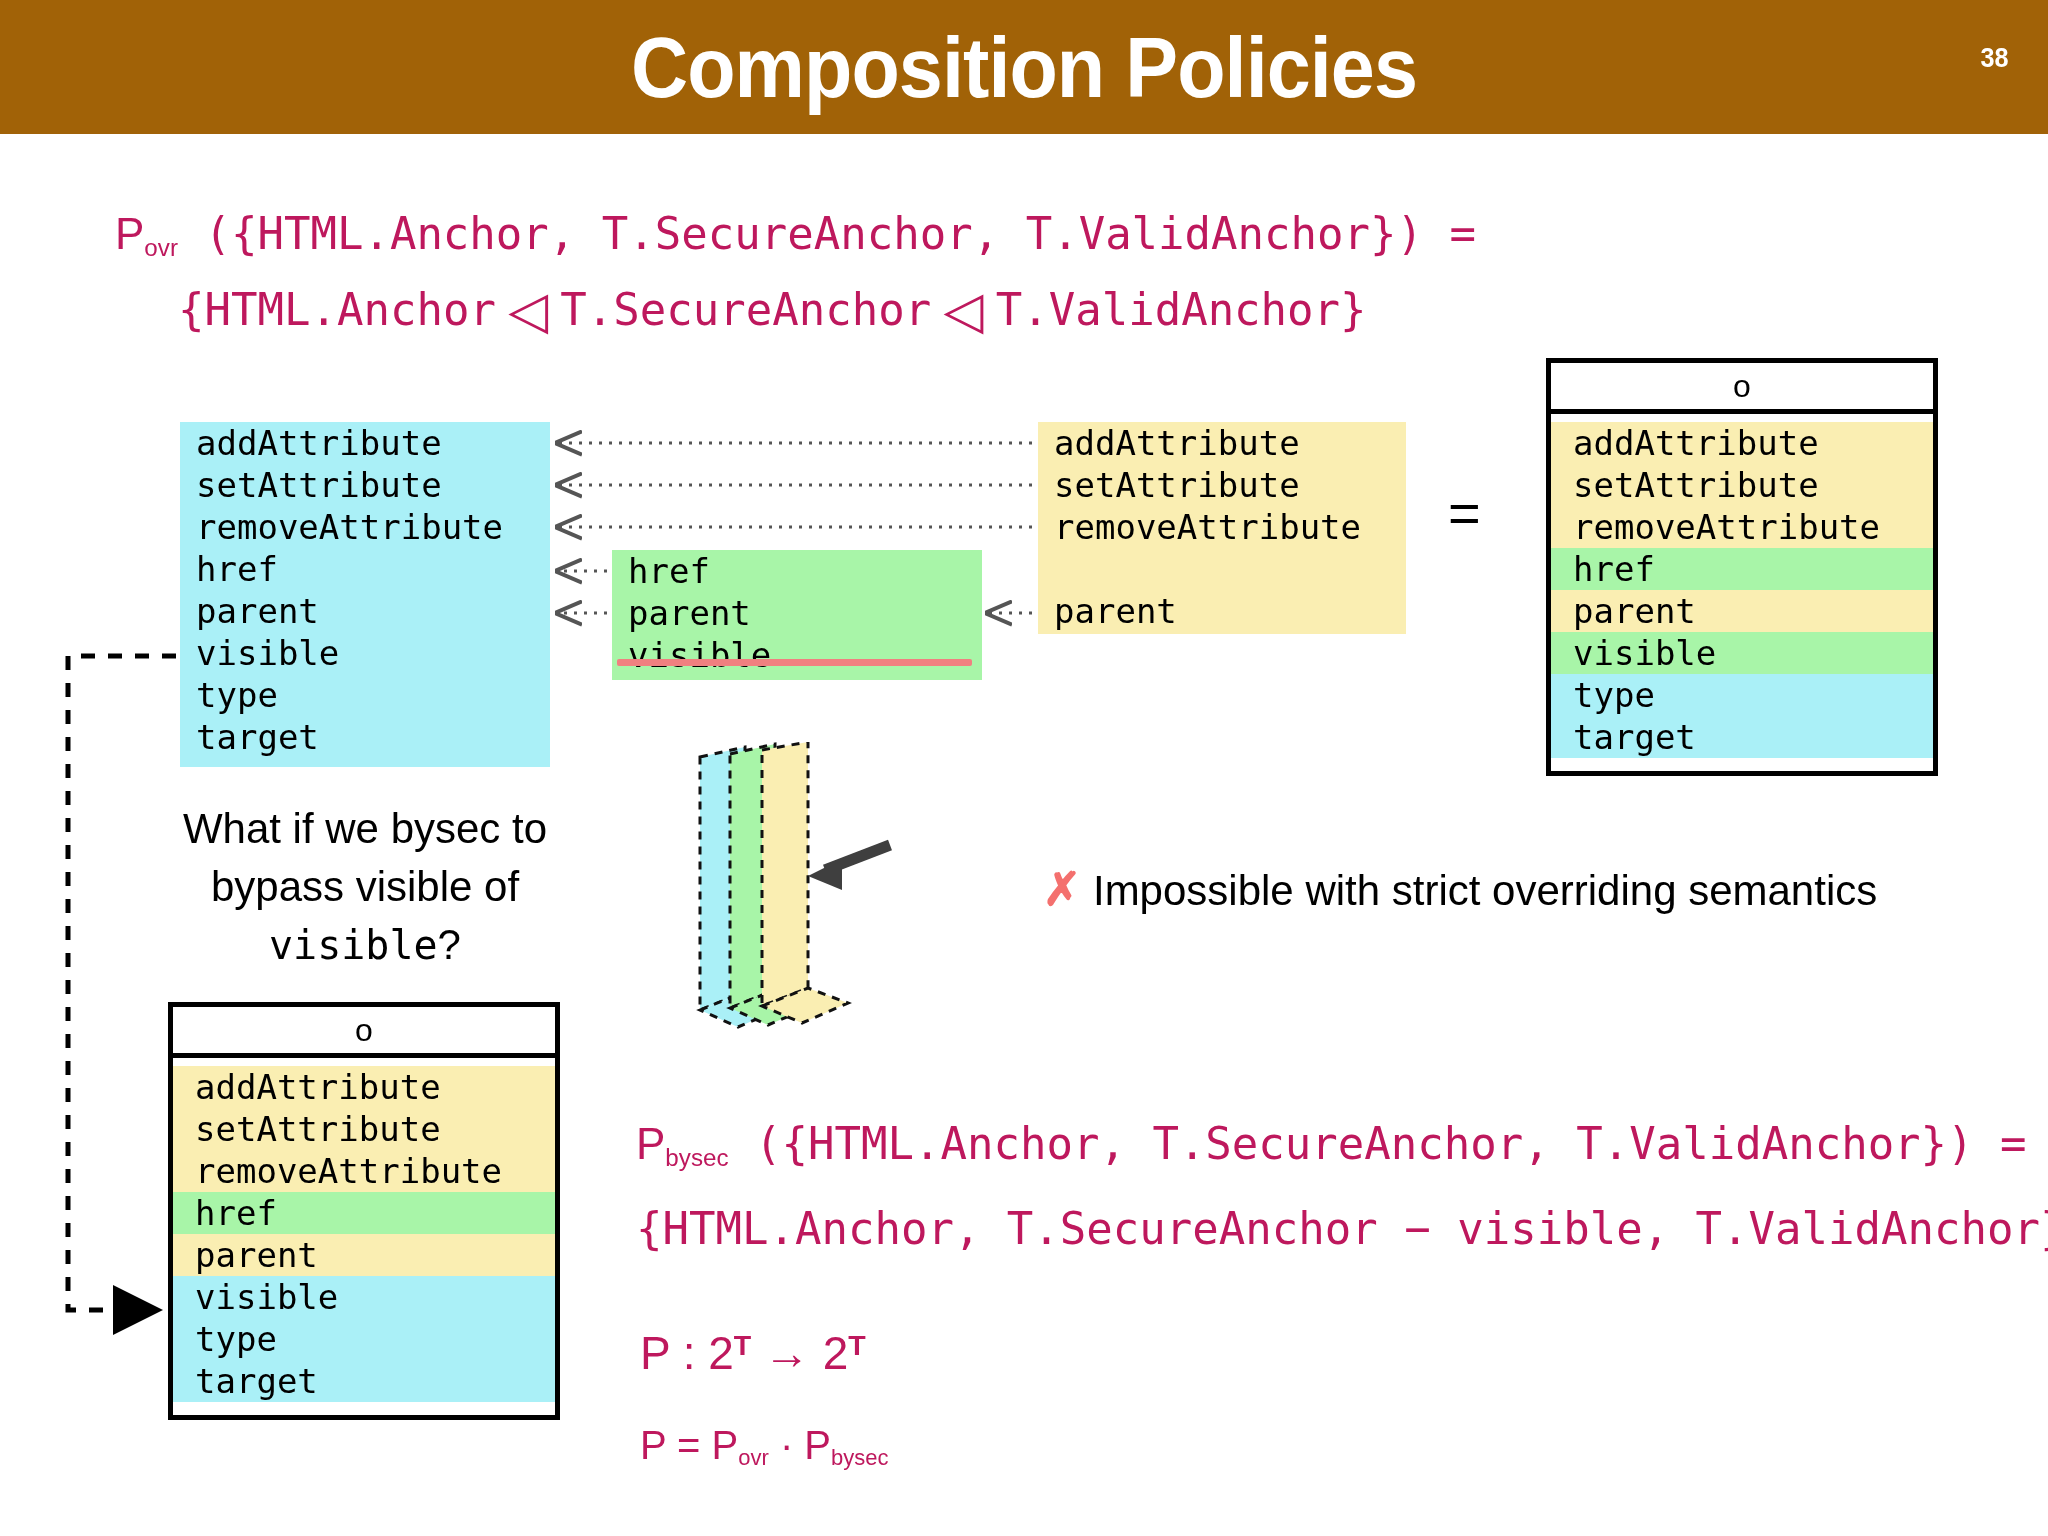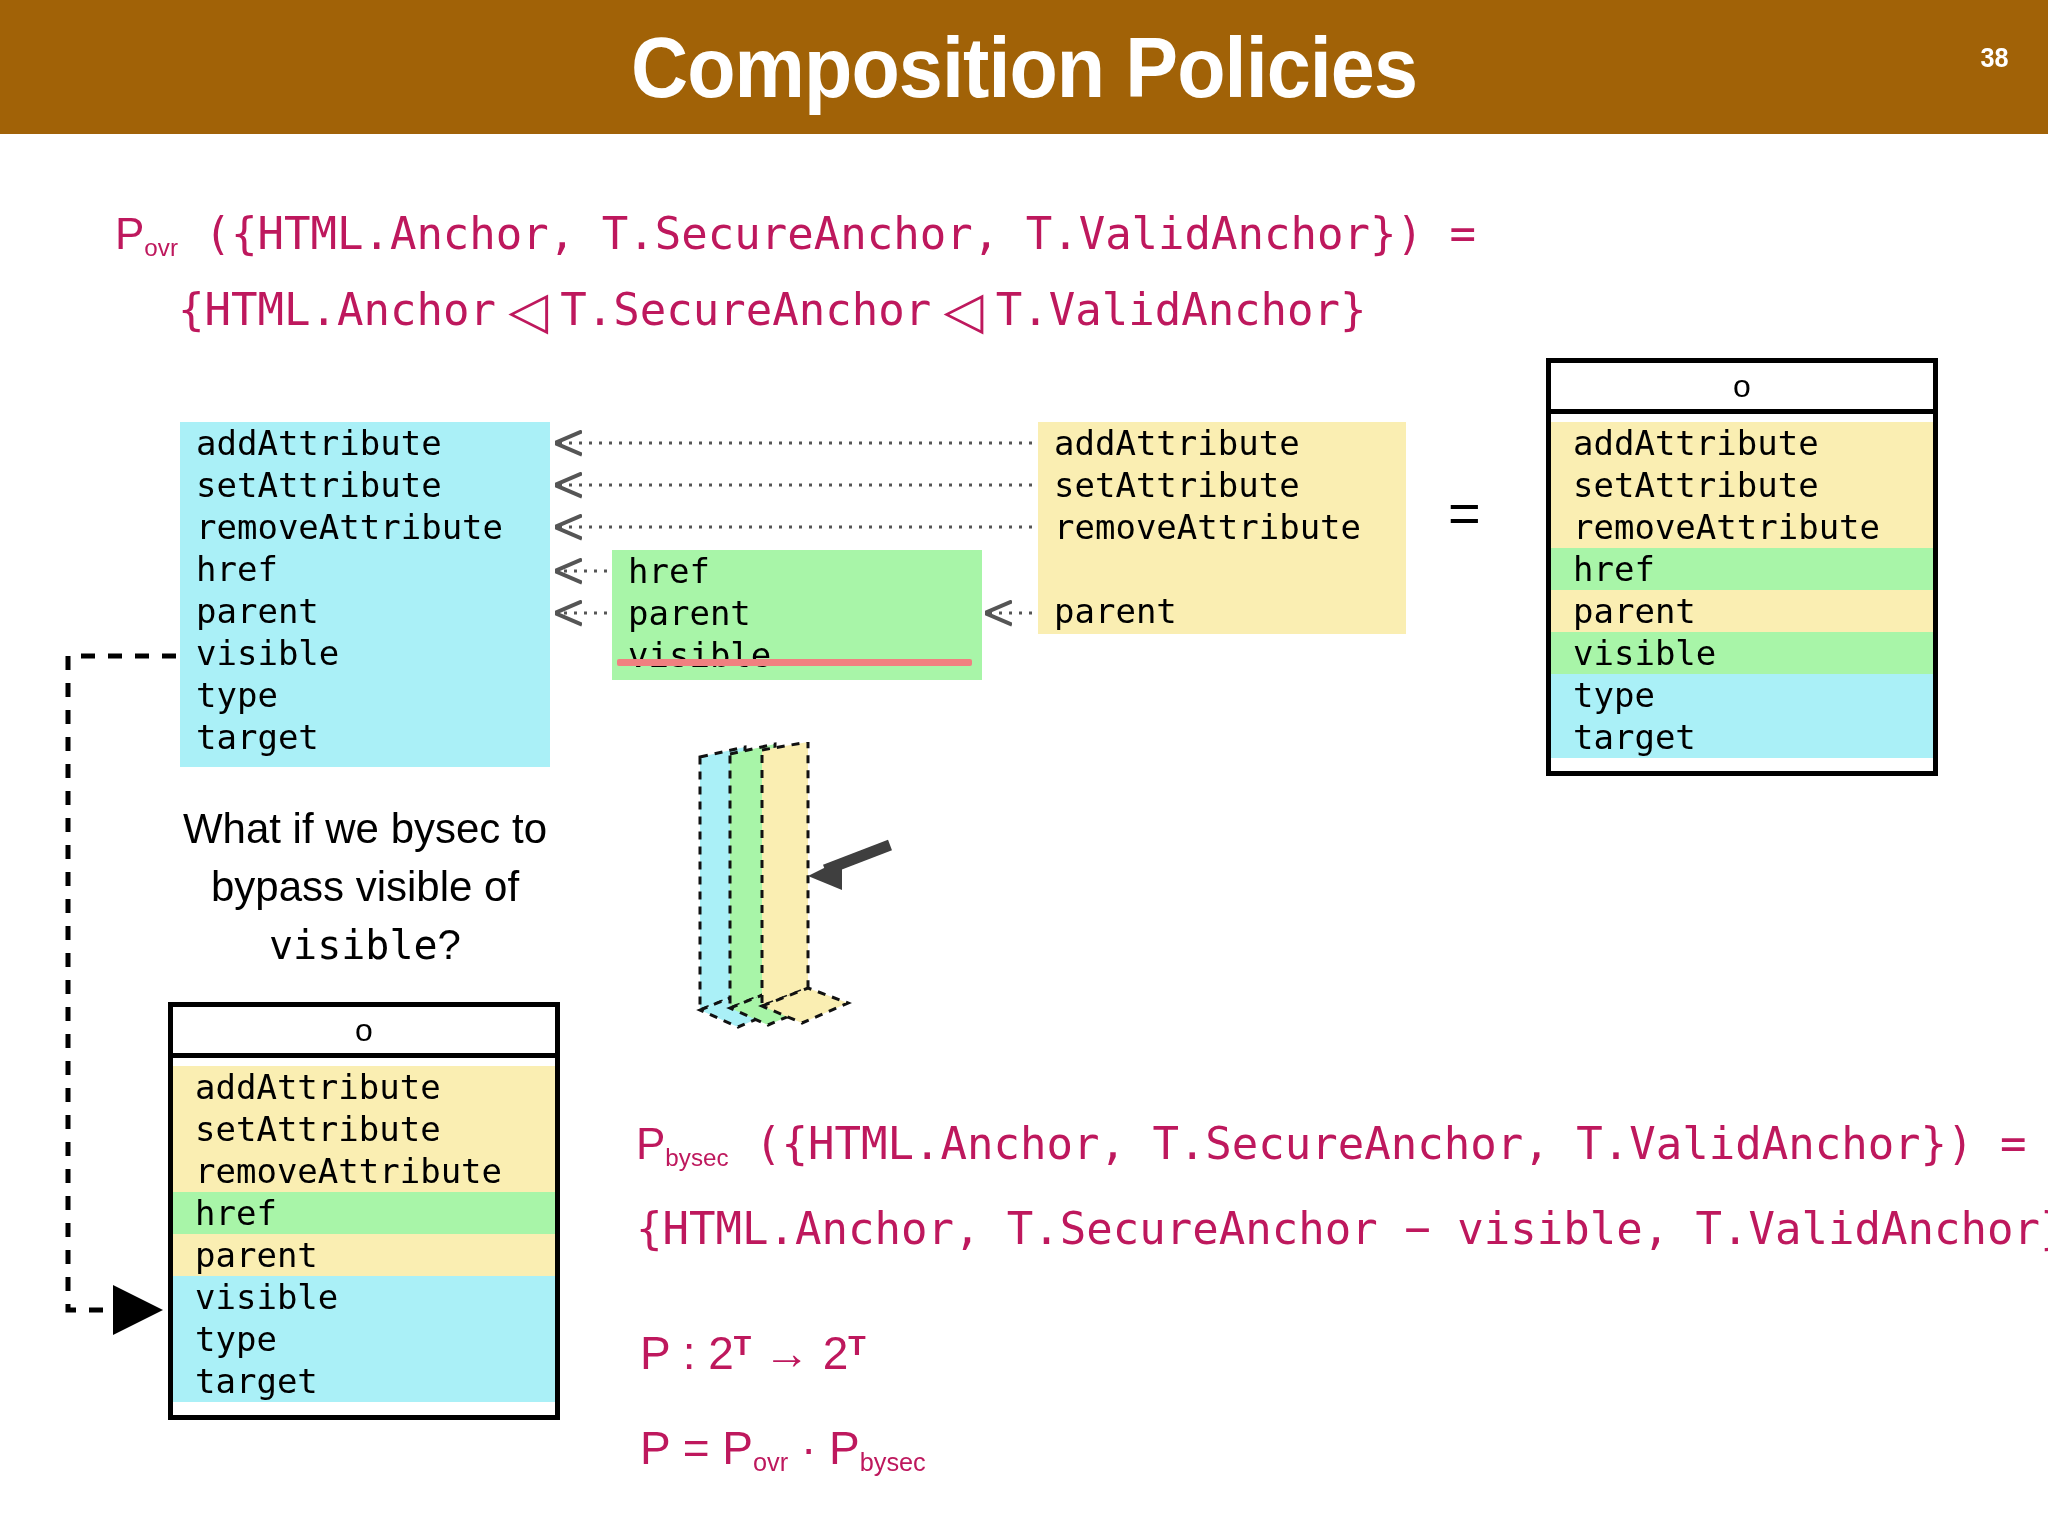--- a/index.html
+++ b/index.html
@@ -141,21 +141,21 @@
   #q-text{left:140px;top:800px;width:450px;}
   #q-text .mono{font-size:40px;}
 
   #imp-text{left:960px;top:860px;width:1000px;text-align:center;}
   .xmark{color:#f4706e;font-weight:bold;font-size:46px;}
 
   
   #f-bysec-1{left:636px;top:1122px;}
   #f-bysec-2{left:636px;top:1207px;}
   #f-p1{left:640px;top:1330px;font-size:46px;}
-  #f-p2{left:640px;top:1425px;font-size:46px;}
+  #f-p2{left:640px;top:1425px;font-size:40px;}
 
   
   #layers{position:absolute;left:690px;top:742px;width:330px;height:320px;}
 </style>
 </head>
 <body>
 
 <div id="titlebar">
   <div id="title-text">Composition Policies</div>
   <div id="slide-number">38</div>
@@ -257,20 +257,21 @@
   <polygon points="72,8 118,0 118,246 72,264" fill="#faeeb2" stroke="#111" stroke-width="3" stroke-dasharray="8,7"></polygon>
   <polygon points="72,264 118,246 158,261 112,281" fill="#faeeb2" stroke="#111" stroke-width="3" stroke-dasharray="8,7"></polygon>
 
   <g>
     <line x1="200" y1="103" x2="135" y2="128" stroke="#3f3f3f" stroke-width="11"></line>
     <polygon points="118,134 152,117 152,148" fill="#3f3f3f"></polygon>
   </g>
 </svg>
 
 <div class="prose" id="imp-text">
+  <div><span class="xmark">✗</span> <span>Impossible with strict overriding semantics</span></div>
 </div>
 
 <div class="framed" id="box-bottom">
   <div class="caption">o</div>
   <div class="body">
     <div class="row c-yellow">addAttribute</div>
     <div class="row c-yellow">setAttribute</div>
     <div class="row c-yellow">removeAttribute</div>
     <div class="row c-green">href</div>
     <div class="row c-yellow">parent</div>

